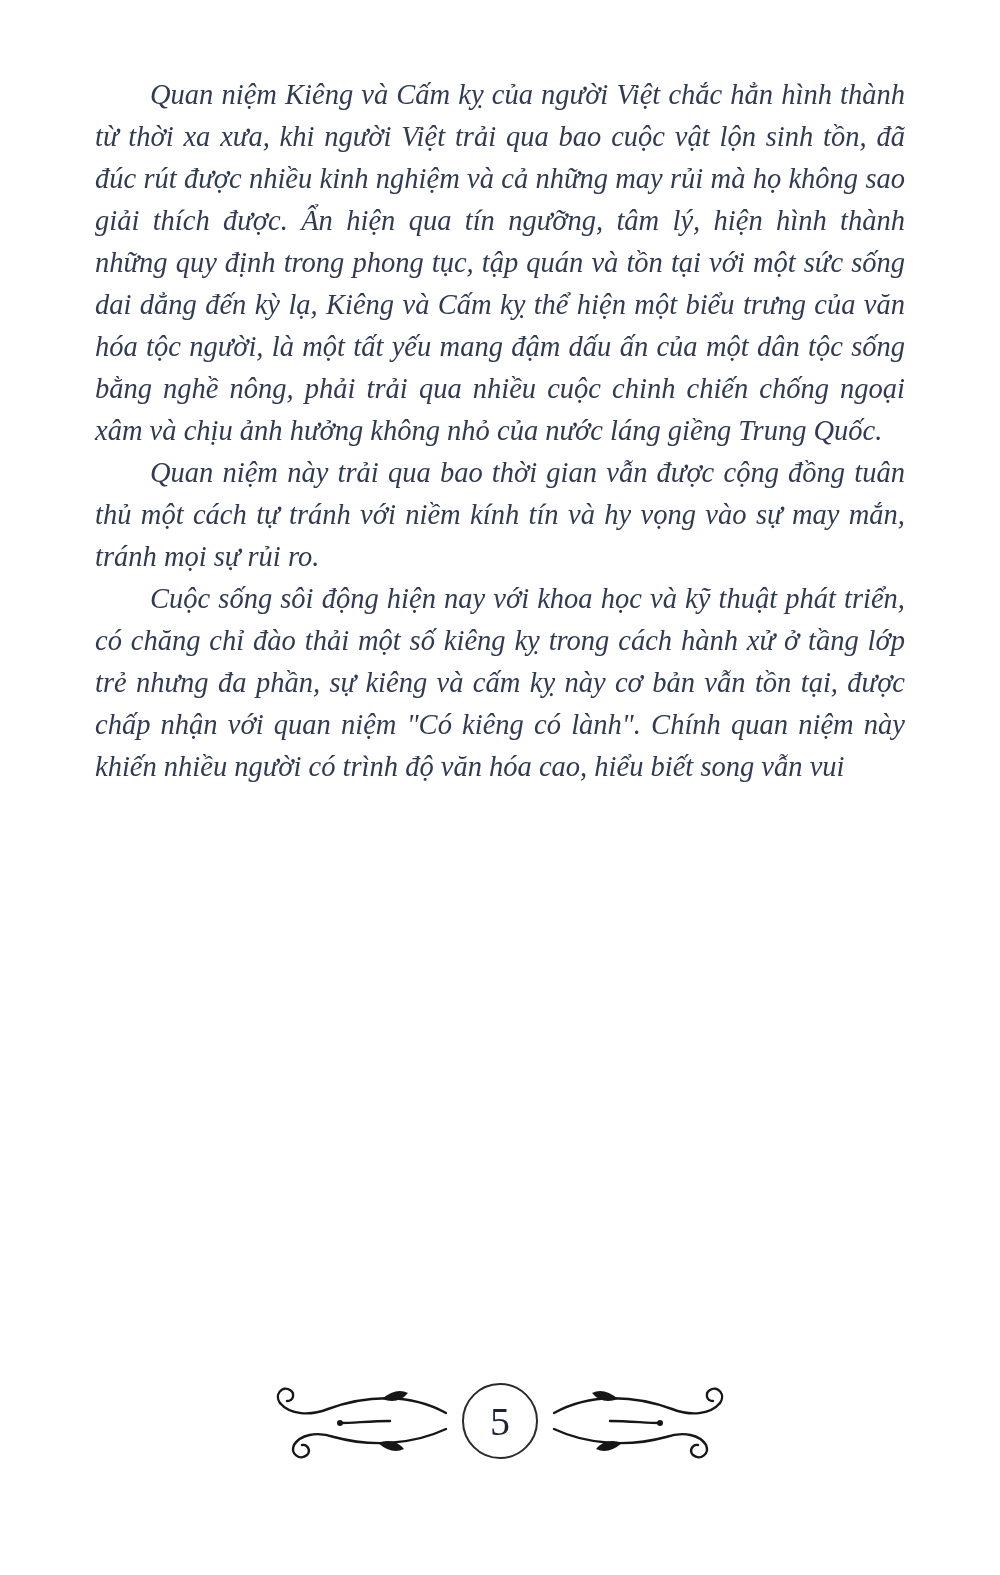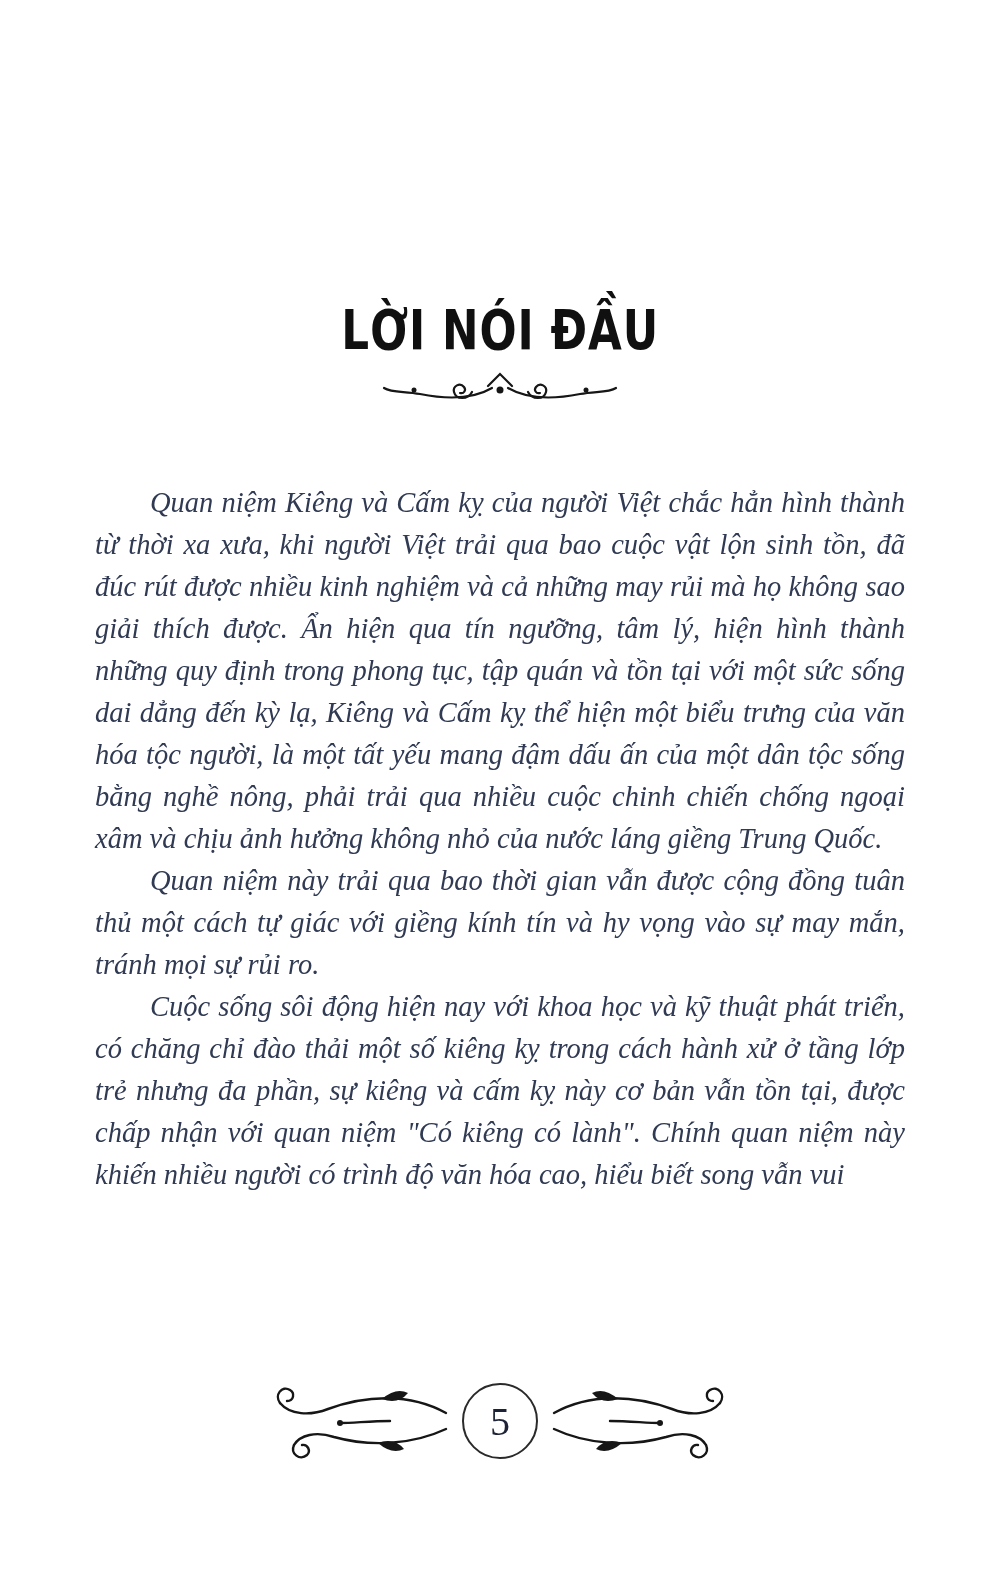--- a/index.html
+++ b/index.html
@@ -72,41 +72,24 @@
     box-sizing: border-box;
   }
   .flourish { line-height: 0; }
   .flourish.mirrored svg { transform: scaleX(-1); }
 </style>
 </head>
 <body>
 
 <div class="book-page">
 
-  <header class="page-header">
-    <h1 class="chapter-title">LỜI NÓI ĐẦU</h1>
-    <div class="ornament-top">
-      <svg width="240" height="40" viewBox="0 0 240 40" aria-hidden="true">
-        <g stroke="#161616" fill="none" stroke-width="2.2" stroke-linecap="round">
-          <path d="M108,18 L120,6 L132,18"></path>
-          <path d="M112,20 C95,30 70,32 40,26 C25,23 12,25 4,20"></path>
-          <path d="M92,24 c -4,8 -16,8 -18,0 c -1.5,-6 6,-10 10,-5 c 2.5,3 0,7 -4,6"></path>
-          <path d="M128,20 C145,30 170,32 200,26 C215,23 228,25 236,20"></path>
-          <path d="M148,24 c 4,8 16,8 18,0 c 1.5,-6 -6,-10 -10,-5 c -2.5,3 0,7 4,6"></path>
-        </g>
-        <circle cx="120" cy="22" r="3.5" fill="#161616"></circle>
-        <circle cx="34" cy="22" r="2.5" fill="#161616"></circle>
-        <circle cx="206" cy="22" r="2.5" fill="#161616"></circle>
-      </svg>
-    </div>
-  </header>
 
   <main class="page-body">
     <p>Quan niệm Kiêng và Cấm kỵ của người Việt chắc hẳn hình thành từ thời xa xưa, khi người Việt trải qua bao cuộc vật lộn sinh tồn, đã đúc rút được nhiều kinh nghiệm và cả những may rủi mà họ không sao giải thích được. Ẩn hiện qua tín ngưỡng, tâm lý, hiện hình thành những quy định trong phong tục, tập quán và tồn tại với một sức sống dai dẳng đến kỳ lạ, Kiêng và Cấm kỵ thể hiện một biểu trưng của văn hóa tộc người, là một tất yếu mang đậm dấu ấn của một dân tộc sống bằng nghề nông, phải trải qua nhiều cuộc chinh chiến chống ngoại xâm và chịu ảnh hưởng không nhỏ của nước láng giềng Trung Quốc.</p>
-    <p>Quan niệm này trải qua bao thời gian vẫn được cộng đồng tuân thủ một cách tự giác với giềng kính tín và hy vọng vào sự may mắn, tránh mọi sự rủi ro.</p>
+    <p>Quan niệm này trải qua bao thời gian vẫn được cộng đồng tuân thủ một cách tự tránh với niềm kính tín và hy vọng vào sự may mắn, tránh mọi sự rủi ro.</p>
     <p>Cuộc sống sôi động hiện nay với khoa học và kỹ thuật phát triển, có chăng chỉ đào thải một số kiêng kỵ trong cách hành xử ở tầng lớp trẻ nhưng đa phần, sự kiêng và cấm kỵ này cơ bản vẫn tồn tại, được chấp nhận với quan niệm "Có kiêng có lành". Chính quan niệm này khiến nhiều người có trình độ văn hóa cao, hiểu biết song vẫn vui</p>
   </main>
 
   <footer class="page-footer">
     <div class="flourish">
       <svg width="180" height="84" viewBox="0 0 180 84" aria-hidden="true">
         <g stroke="#161616" fill="none" stroke-width="2.4" stroke-linecap="round">
           <path d="M176,34 C140,14 96,16 58,30 C40,37 20,36 10,24"></path>
           <path d="M10,24 c -6,-8 2,-18 10,-13 c 5,3 4,11 -3,11"></path>
           <path d="M176,50 C142,66 100,68 64,58 C46,52 30,56 24,66"></path>

